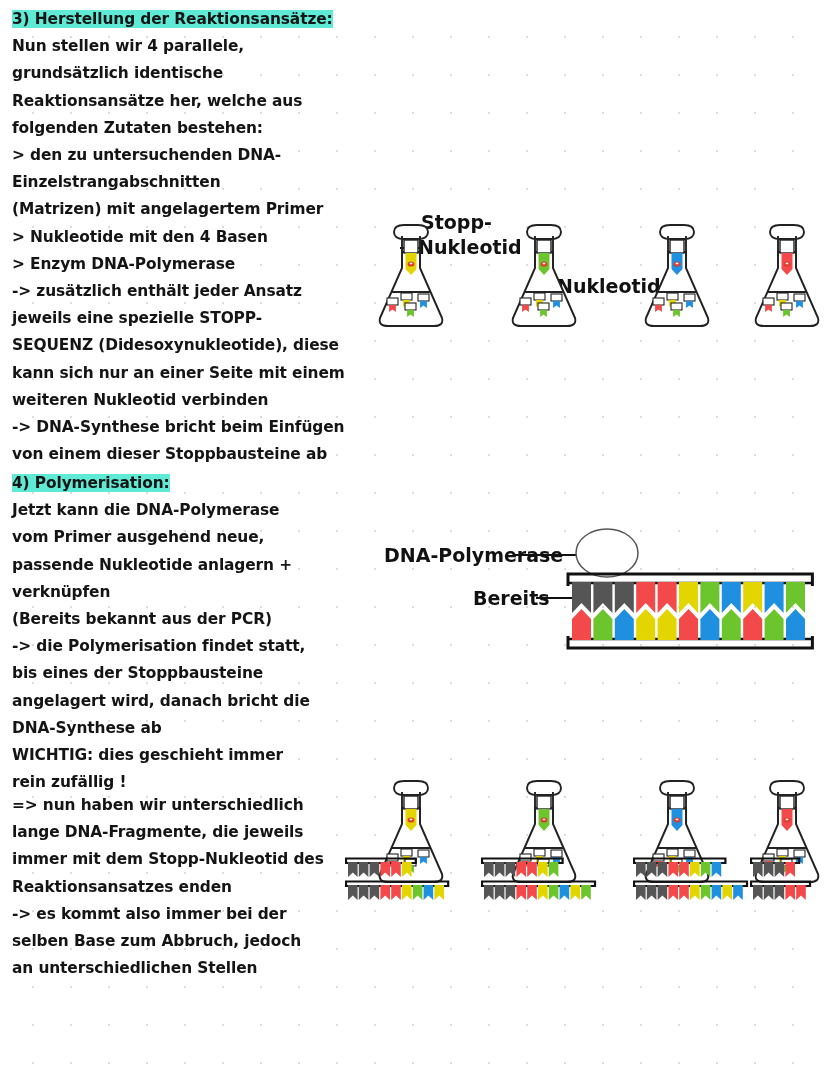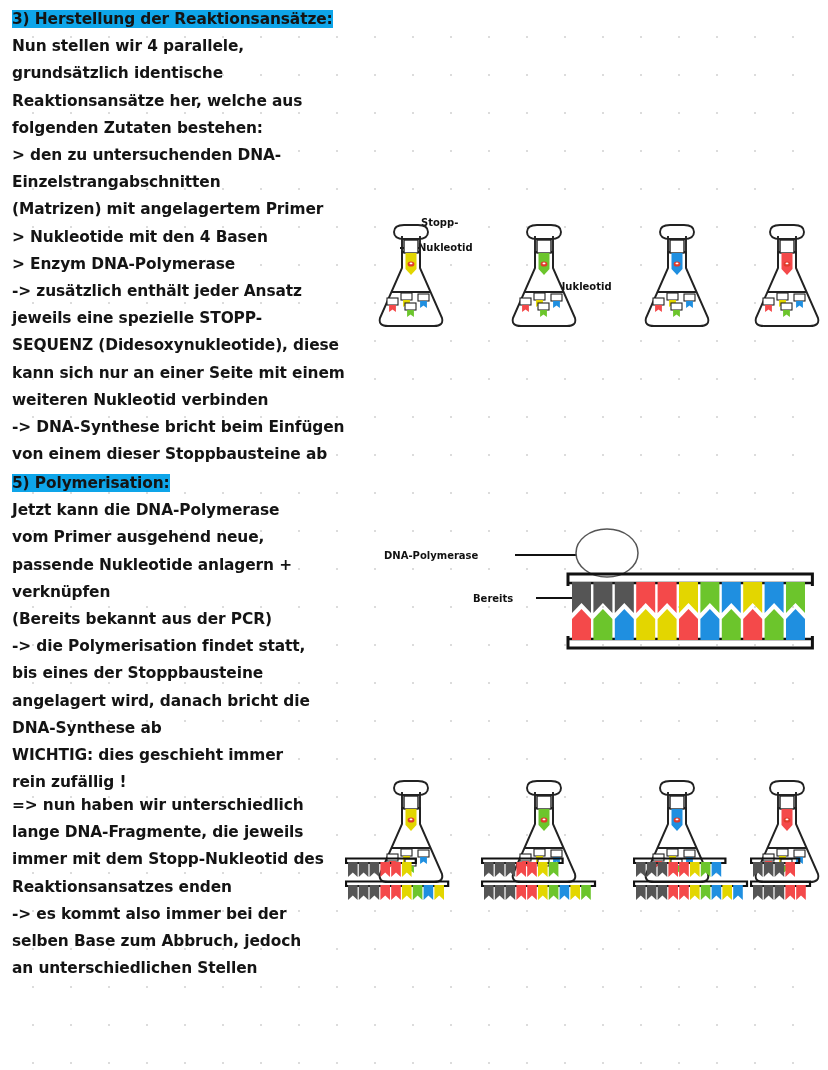--- a/index.html
+++ b/index.html
@@ -23,34 +23,34 @@
     position:absolute;
     color:#141414;
     font-size:15.4px;
     font-weight:700;
     line-height:27.2px;
     letter-spacing:-0.1px;
     white-space:pre-wrap;
   }
   .heading{
     font-size:15.4px;font-weight:700;
-    background:#0ea5e9;
+    background:#5eead4;
     display:inline;
     box-decoration-break:clone;
     -webkit-box-decoration-break:clone;
   }
   #block3{left:12px;top:6px;width:345px;}
   #block4{left:12px;top:470px;width:345px;}
   #block5{left:12px;top:792px;width:348px;}
 
   
   .label{
     position:absolute;
     color:#111;
-    font-size:10px;
+    font-size:19px;
     font-weight:700;
     line-height:19px;
     white-space:pre;
   }
   .leader{position:absolute;background:#111;height:2px;}
 </style>
 </head>
 <body>
 
 <div id="dotgrid"></div>
@@ -66,21 +66,21 @@
 &gt; Nukleotide mit den 4 Basen
 &gt; Enzym DNA-Polymerase
 -&gt; zusätzlich enthält jeder Ansatz
 jeweils eine spezielle STOPP-
 SEQUENZ (Didesoxynukleotide), diese
 kann sich nur an einer Seite mit einem
 weiteren Nukleotid verbinden
 -&gt; DNA-Synthese bricht beim Einfügen
 von einem dieser Stoppbausteine ab</span></div>
 
-<div class="textblock" id="block4"><span class="heading">5) Polymerisation:</span>
+<div class="textblock" id="block4"><span class="heading">4) Polymerisation:</span>
 <span>Jetzt kann die DNA-Polymerase
 vom Primer ausgehend neue,
 passende Nukleotide anlagern +
 verknüpfen
 (Bereits bekannt aus der PCR)
 -&gt; die Polymerisation findet statt,
 bis eines der Stoppbausteine
 angelagert wird, danach bricht die
 DNA-Synthese ab
 WICHTIG: dies geschieht immer

